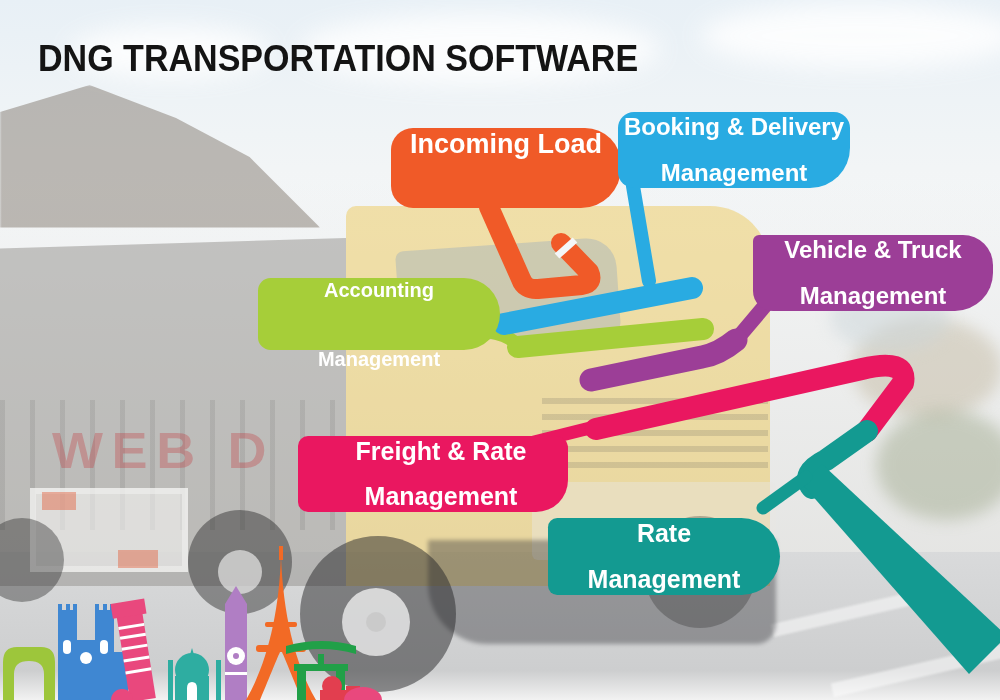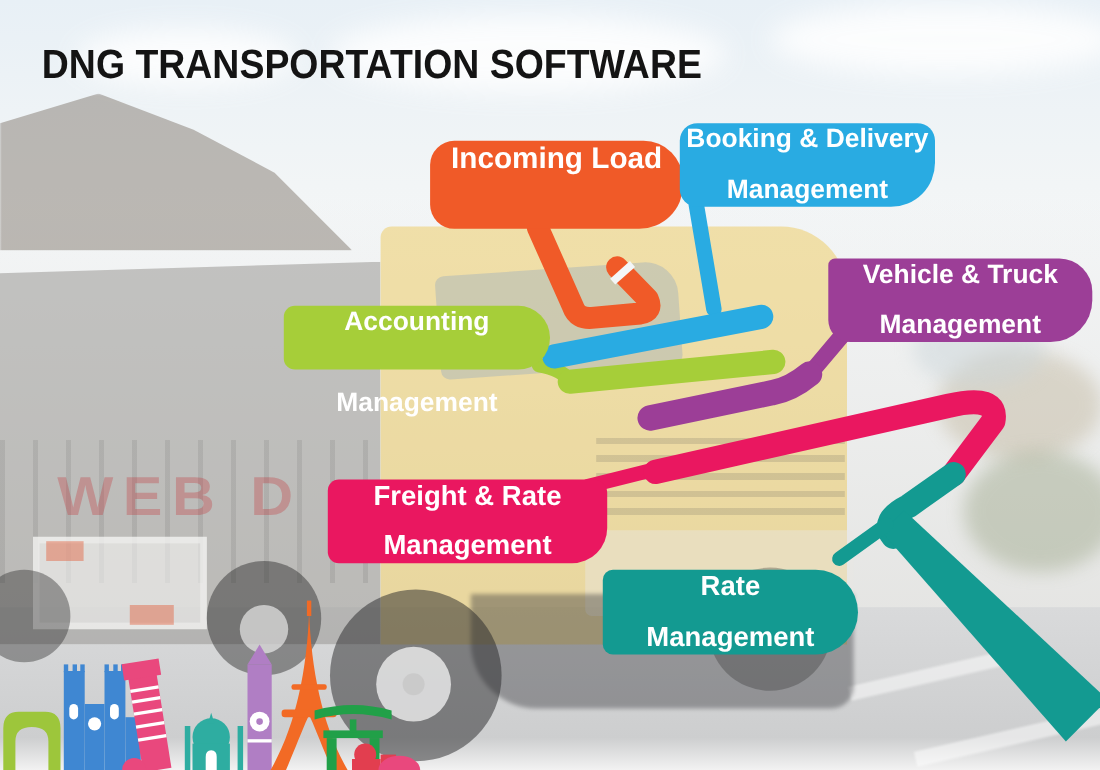--- a/index.html
+++ b/index.html
@@ -42,21 +42,21 @@
   svg.layer{position:absolute;left:0;top:0;pointer-events:none;}
   
   .callout{position:absolute;display:flex;flex-direction:column;align-items:center;
            justify-content:space-between;color:#fff;font-weight:700;text-align:center;line-height:1.25;}
   .co-incoming{left:343px;top:128px;width:230px;height:80px;font-size:27px;
                border-radius:22px 36px 40px 22px;margin-left:48px;}
   .co-booking{left:618px;top:112px;width:232px;height:76px;font-size:24px;
               border-radius:16px 16px 40px 16px;}
   .co-vehicle{left:753px;top:235px;width:240px;height:76px;font-size:24px;
               border-radius:6px 30px 38px 20px;}
-  .co-accounting{left:258px;top:278px;width:242px;height:58px;font-size:24px;
+  .co-accounting{left:258px;top:278px;width:242px;height:72px;font-size:20px;
                  border-radius:14px 40px 40px 14px;gap:44px;}
   .co-freight{left:298px;top:436px;width:254px;height:76px;font-size:25px;
               border-radius:10px 12px 32px 10px;}
   .co-route{left:548px;top:518px;width:232px;height:77px;font-size:25px;
             border-radius:10px 42px 42px 10px;}
 </style>
 </head>
 <body>
 
 <div class="stage">
@@ -203,21 +203,21 @@
   <div class="callout co-vehicle" style="background-color: rgb(156, 62, 151);">
     <span>Vehicle &amp; Truck</span>
     <span>Management</span>
   </div>
 
   <div class="callout co-accounting" style="background-color: rgb(166, 206, 57);">
     <span>Accounting</span>
     <span>Management</span>
   </div>
 
-  <div class="callout co-freight" style="background-color: rgb(234, 23, 96);">
+  <div class="callout co-freight" style="background-color: rgb(234, 23, 96); padding-left: 16px;">
     <span>Freight &amp; Rate</span>
     <span>Management</span>
   </div>
 
   <div class="callout co-route" style="background-color: rgb(19, 154, 145);">
     <span>Rate</span>
     <span>Management</span>
   </div>
 
 </div>

